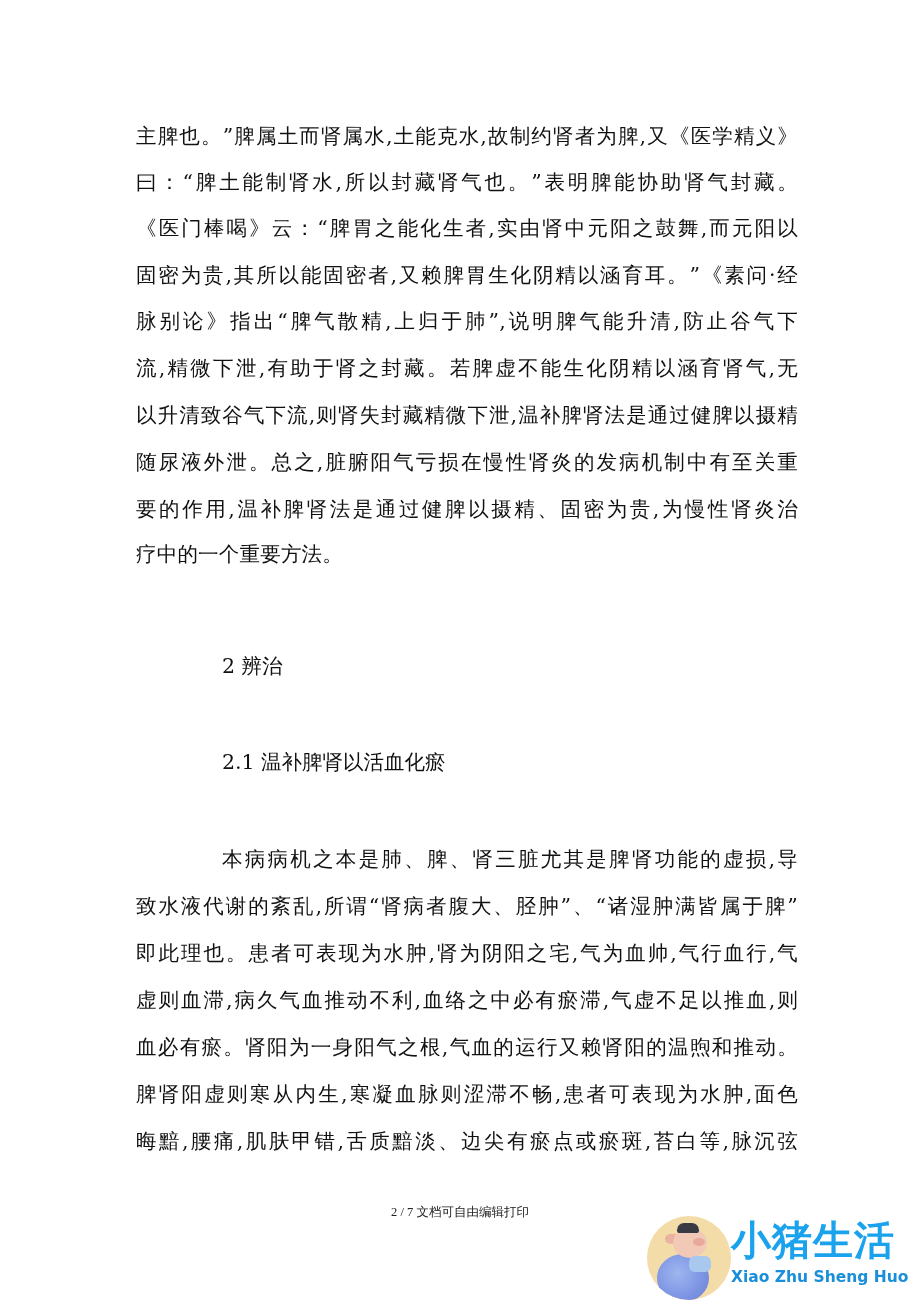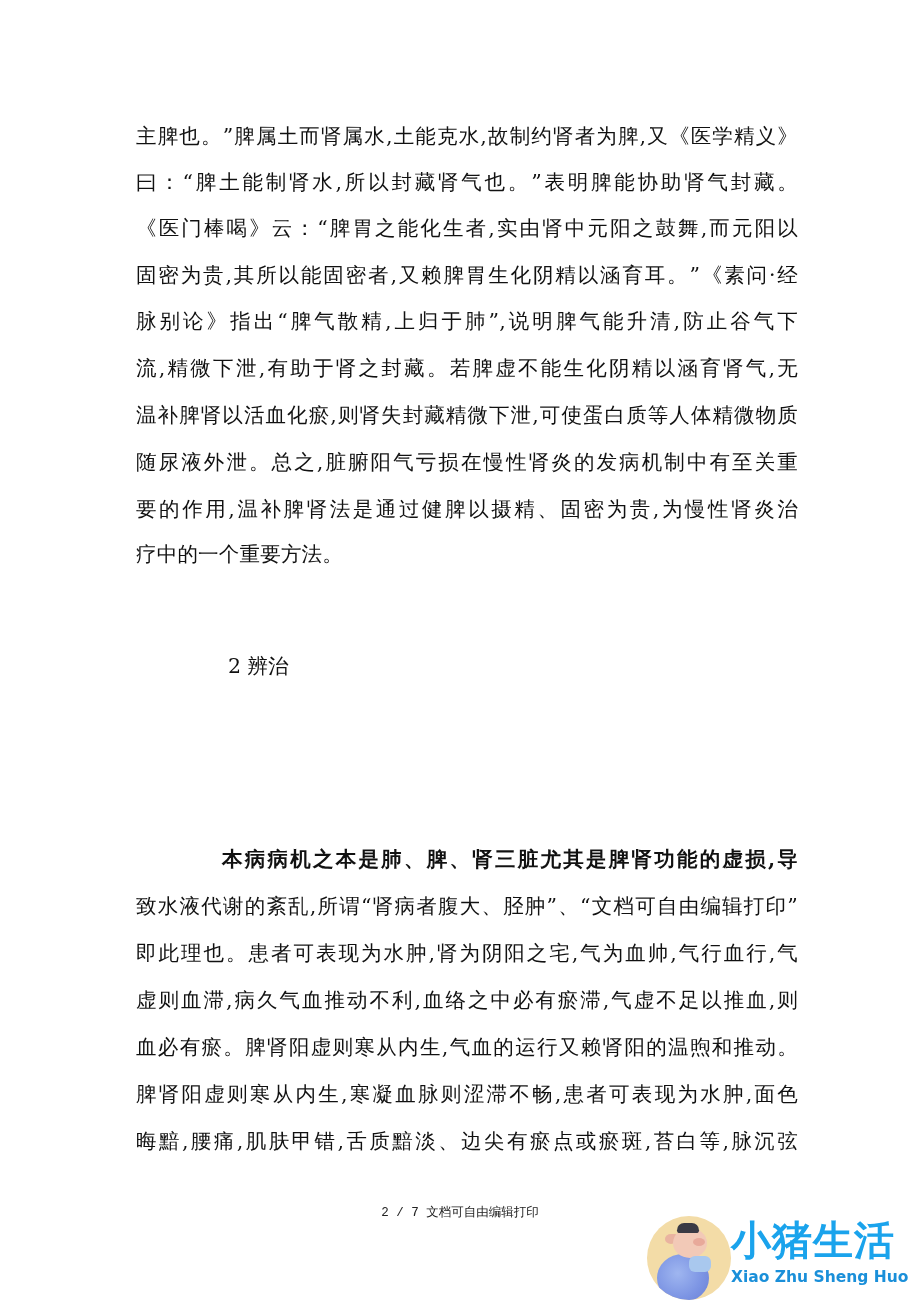--- a/index.html
+++ b/index.html
@@ -34,33 +34,31 @@
     .line.last {
       text-align-last: left;
       font-family: Liberation Mono, monospace;
     }
     .heading {
       position: absolute;
       left: 222px;
       font-size: 20.5px;
       line-height: 28px;
       white-space: nowrap;
-      margin-left: 6px;
     }
     .indent {
       padding-left: 86px;
       width: 576px;
-      font-weight: bold;
     }
     .footer {
       position: absolute;
       left: 0; width: 920px;
       top: 1204px;
       text-align: center;
-      font-family: Liberation Mono, monospace;
+      font-family: Liberation Serif, serif;
       font-size: 12.5px;
       color: #222;
     }
     .logo {
       position: absolute;
       left: 647px;
       top: 1213px;
       width: 240px;
       height: 89px;
     }
@@ -140,34 +138,35 @@
 
 <div class="page">
 
   <div>
     <div class="line" style="top:122px">主脾也。”脾属土而肾属水,土能克水,故制约肾者为脾,又《医学精义》</div>
     <div class="line" style="top:168px">曰：“脾土能制肾水,所以封藏肾气也。”表明脾能协助肾气封藏。</div>
     <div class="line" style="top:214px">《医门棒喝》云：“脾胃之能化生者,实由肾中元阳之鼓舞,而元阳以</div>
     <div class="line" style="top:261px">固密为贵,其所以能固密者,又赖脾胃生化阴精以涵育耳。”《素问·经</div>
     <div class="line" style="top:307px">脉别论》指出“脾气散精,上归于肺”,说明脾气能升清,防止谷气下</div>
     <div class="line" style="top:354px">流,精微下泄,有助于肾之封藏。若脾虚不能生化阴精以涵育肾气,无</div>
-    <div class="line" style="top:401px">温补脾肾以活血化瘀,则肾失封藏精微下泄,可使蛋白质等人体精微物质</div>
+    <div class="line" style="top:401px">以升清致谷气下流,则肾失封藏精微下泄,温补脾肾法是通过健脾以摄精</div>
     <div class="line" style="top:448px">随尿液外泄。总之,脏腑阳气亏损在慢性肾炎的发病机制中有至关重</div>
     <div class="line" style="top:495px">要的作用,温补脾肾法是通过健脾以摄精、固密为贵,为慢性肾炎治</div>
     <div class="line last" style="top:542px">疗中的一个重要方法。</div>
   </div>
 
   <div class="heading" style="top:652px">2 辨治</div>
+  <div class="heading" style="top:748px">2.1 温补脾肾以活血化瘀</div>
 
   <div>
     <div class="line indent" style="top:845px">本病病机之本是肺、脾、肾三脏尤其是脾肾功能的虚损,导</div>
-    <div class="line" style="top:892px">致水液代谢的紊乱,所谓“肾病者腹大、胫肿”、“文档可自由编辑打印”</div>
+    <div class="line" style="top:892px">致水液代谢的紊乱,所谓“肾病者腹大、胫肿”、“诸湿肿满皆属于脾”</div>
     <div class="line" style="top:939px">即此理也。患者可表现为水肿,肾为阴阳之宅,气为血帅,气行血行,气</div>
     <div class="line" style="top:986px">虚则血滞,病久气血推动不利,血络之中必有瘀滞,气虚不足以推血,则</div>
-    <div class="line" style="top:1033px">血必有瘀。脾肾阳虚则寒从内生,气血的运行又赖肾阳的温煦和推动。</div>
+    <div class="line" style="top:1033px">血必有瘀。肾阳为一身阳气之根,气血的运行又赖肾阳的温煦和推动。</div>
     <div class="line" style="top:1080px">脾肾阳虚则寒从内生,寒凝血脉则涩滞不畅,患者可表现为水肿,面色</div>
     <div class="line" style="top:1127px">晦黯,腰痛,肌肤甲错,舌质黯淡、边尖有瘀点或瘀斑,苔白等,脉沉弦</div>
   </div>
 
   <div class="footer">2 / 7 文档可自由编辑打印</div>
 
   <div class="logo">
     <div class="logo-circle">
       <div class="donut"></div>
       <div class="pig-ear"></div>

